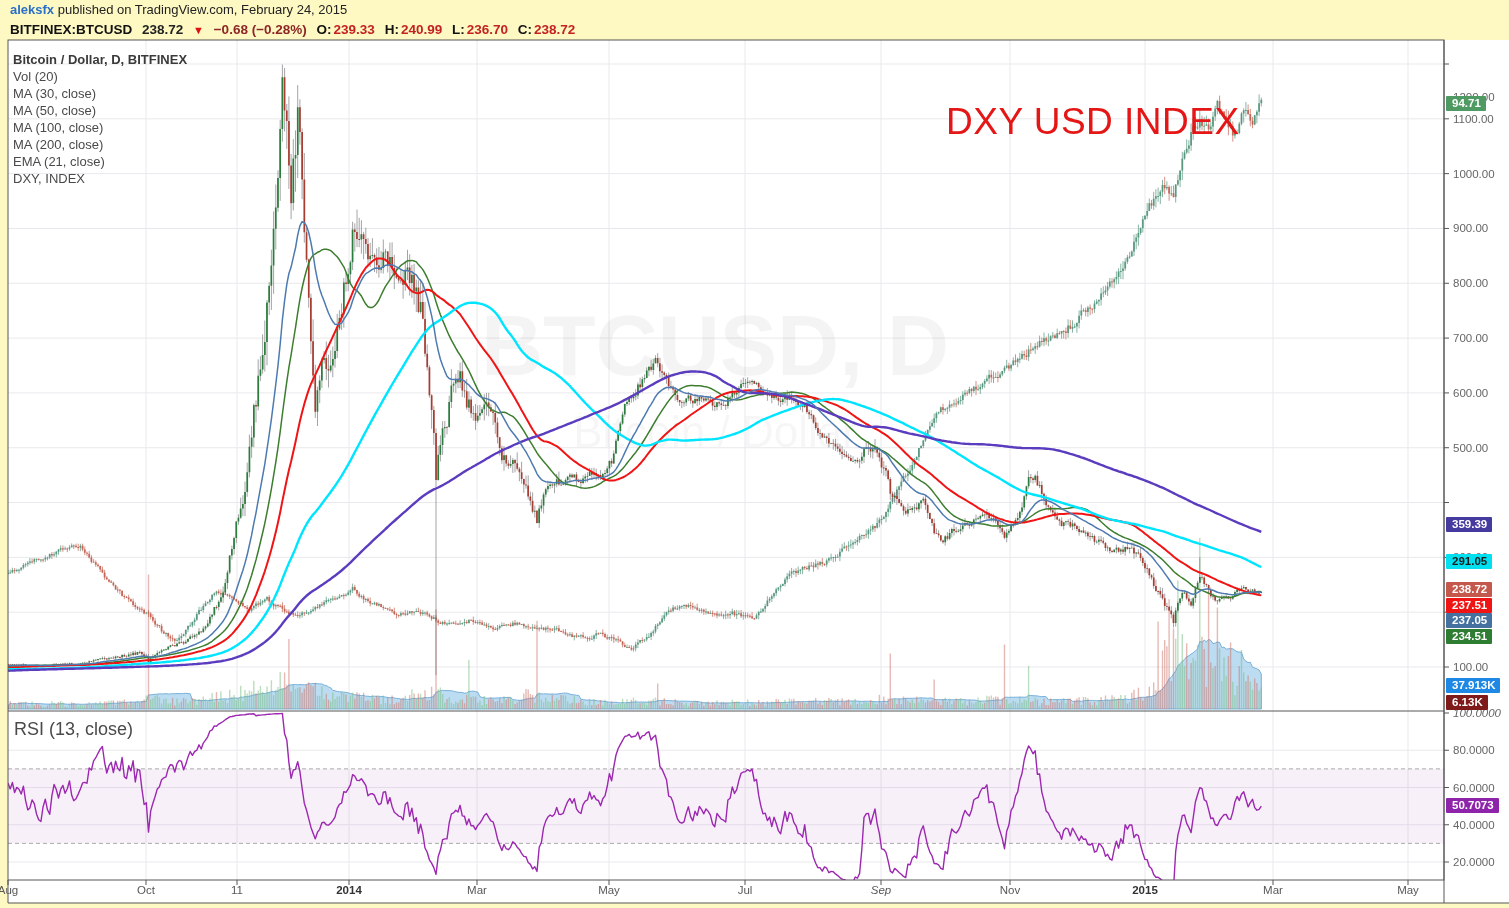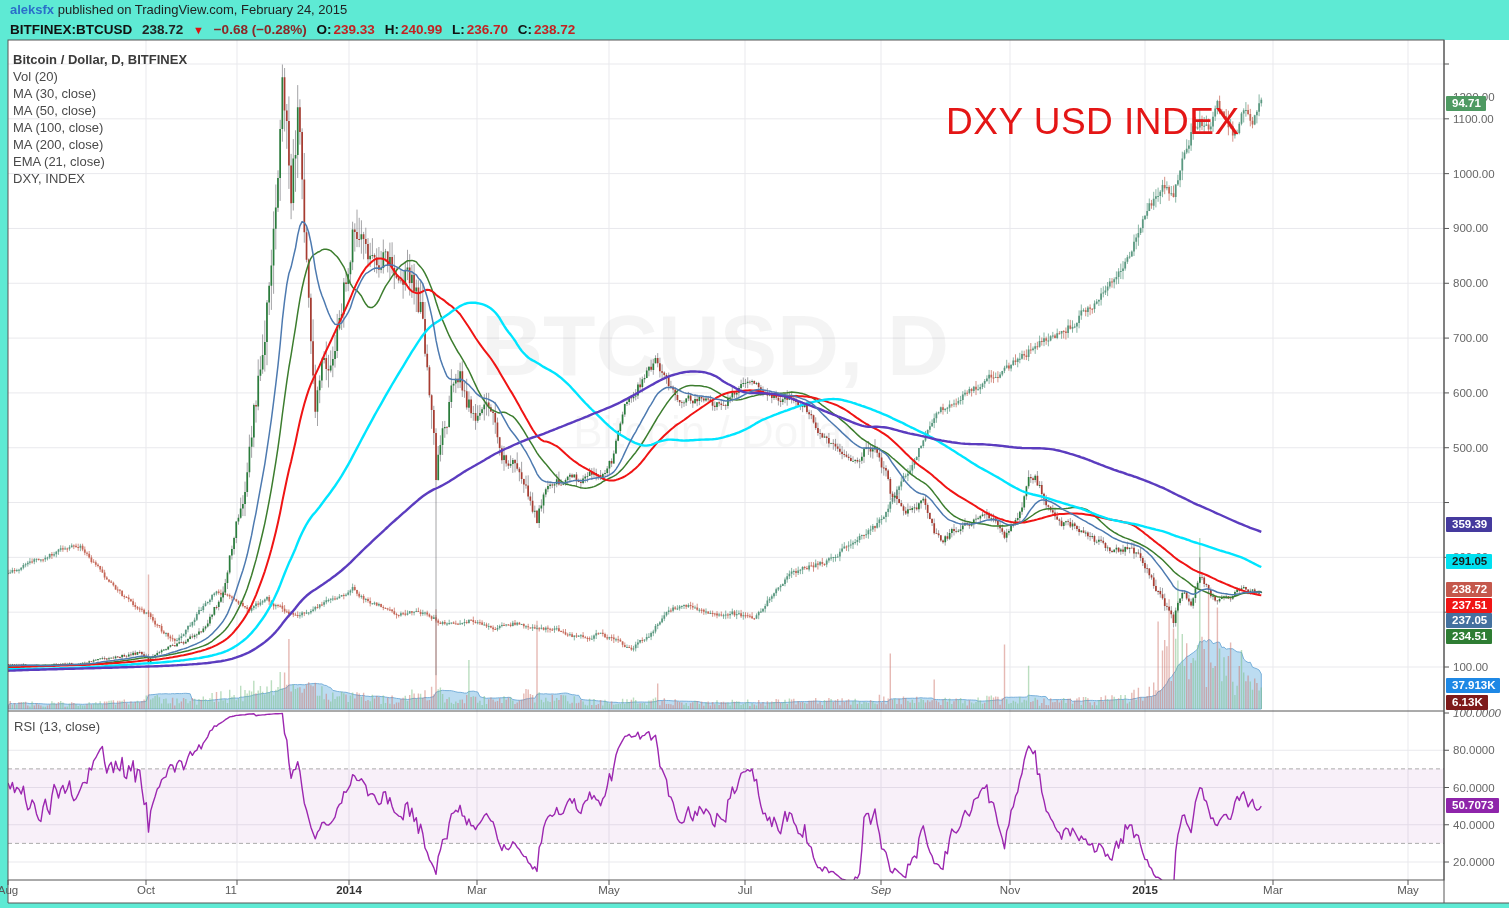--- a/index.html
+++ b/index.html
@@ -1,31 +1,31 @@
 <!DOCTYPE html>
 <html><head>
 <meta charset="utf-8">
 <style>
   html,body{margin:0;padding:0;background:#eef0f4;}
-  #app{position:relative;width:1509px;height:908px;background:#5eead4;overflow:hidden;
+  #app{position:relative;width:1509px;height:908px;background:#fef9c3;overflow:hidden;
        font-family:"Liberation Sans",sans-serif;-webkit-font-smoothing:antialiased;}
   .hrow1{position:absolute;left:0;top:0;width:100%;height:19px;line-height:20px;padding-left:10px;font-size:13px;color:#222;}
   .hrow1 .author{color:#2a6fc9;font-weight:bold;cursor:pointer;}
   .hrow2{position:absolute;left:0;top:19px;width:100%;height:21px;line-height:21px;padding-left:10px;font-size:13.5px;font-weight:bold;color:#111;}
   .hrow2 span{margin-right:6px;}
   .hrow2 .px{color:#222;}
   .hrow2 .dir{color:#e01010;font-size:11px;}
   .hrow2 .chg{color:#8d2626;}
   .hrow2 .ohlc-l{color:#111;margin-right:2px;}
   .hrow2 .ohlc-v{color:#c32222;}
   #chart-svg{position:absolute;left:0;top:0;}
   #legend{position:absolute;left:13px;top:51px;}
   .legend-title{font-size:13px;font-weight:bold;color:#3a3a3a;line-height:17px;}
   .legend-item{font-size:13px;color:#4a4a4a;line-height:17px;cursor:pointer;}
-  #rsi-legend{position:absolute;left:14px;top:719px;font-size:13px;color:#4a4a4a;}
+  #rsi-legend{position:absolute;left:14px;top:719px;font-size:18px;color:#4a4a4a;}
   #annotation{position:absolute;left:946px;top:101px;font-size:37px;letter-spacing:0.5px;color:#e41616;white-space:nowrap;}
   .axis-label{position:absolute;left:1453px;font-size:11.5px;color:#666;height:14px;line-height:14px;}
   .time-label{position:absolute;top:884px;width:44px;margin-left:-22px;text-align:center;font-size:11.5px;color:#585858;}
   .time-label.bold{font-weight:bold;color:#333;}
   .value-label{position:absolute;left:1446px;height:15px;line-height:15px;padding:0 5px 0 6px;
                font-size:11.5px;font-weight:bold;color:#fff;border-radius:1px;white-space:nowrap;}
   .hitbox{position:absolute;left:8px;width:1436px;}
 </style>
 </head>
 <body>
@@ -186,21 +186,21 @@
       <div class="axis-label" style="top: 660px;">100.00</div>
       <div class="axis-label" style="top: 706px; font-style: italic;">100.0000</div>
       <div class="axis-label" style="top: 743.25px;">80.0000</div>
       <div class="axis-label" style="top: 780.5px;">60.0000</div>
       <div class="axis-label" style="top: 817.75px;">40.0000</div>
       <div class="axis-label" style="top: 855px;">20.0000</div>
     </div>
   <div id="time-axis">
       <div class="time-label" style="left: 8px;">Aug</div>
       <div class="time-label" style="left: 146px;">Oct</div>
-      <div class="time-label" style="left: 231px;">11</div>
+      <div class="time-label" style="left: 237px;">11</div>
       <div class="time-label bold" style="left: 349px;">2014</div>
       <div class="time-label" style="left: 477px;">Mar</div>
       <div class="time-label" style="left: 609px;">May</div>
       <div class="time-label" style="left: 745px;">Jul</div>
       <div class="time-label" style="left: 881px; font-style: italic;">Sep</div>
       <div class="time-label" style="left: 1010px;">Nov</div>
       <div class="time-label bold" style="left: 1145px;">2015</div>
       <div class="time-label" style="left: 1273px;">Mar</div>
       <div class="time-label" style="left: 1408px;">May</div>
     </div>

